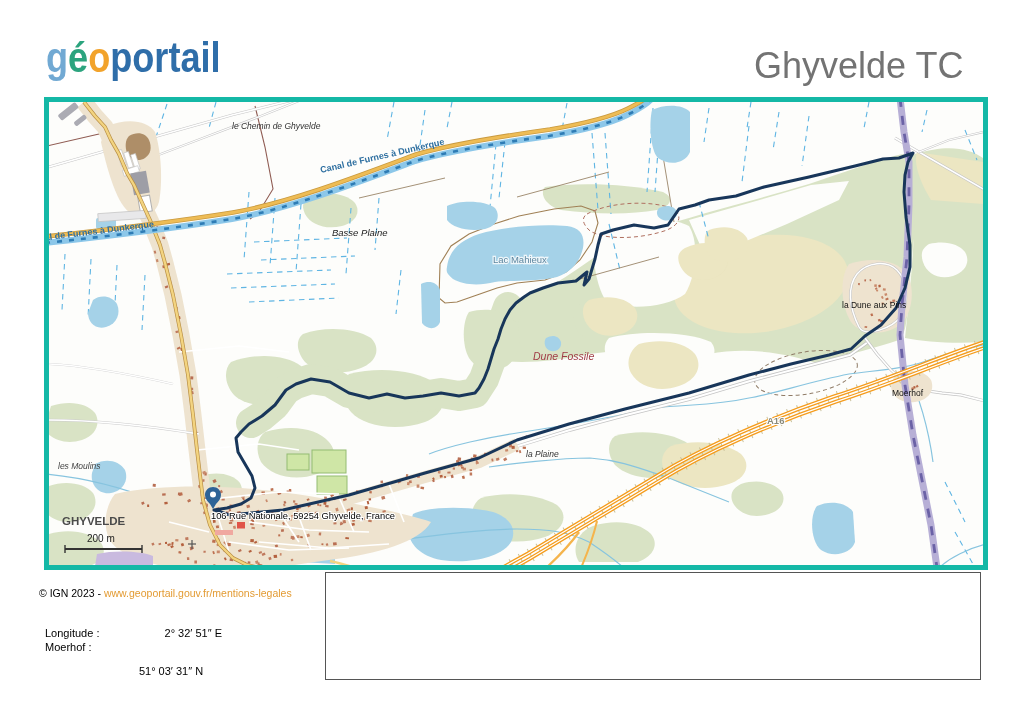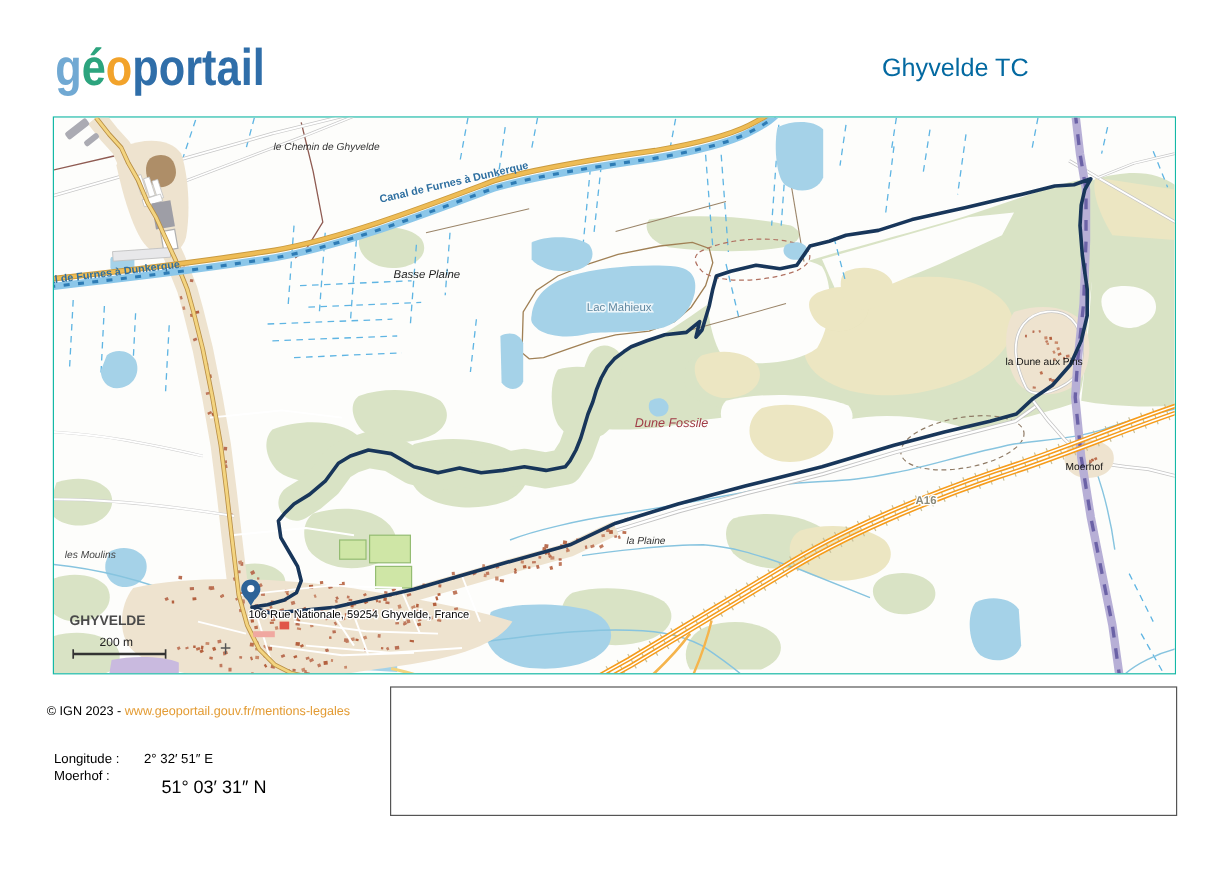--- a/index.html
+++ b/index.html
@@ -4,23 +4,23 @@
 <title>Ghyvelde TC</title>
 <style>
  html,body{margin:0;padding:0;background:#ffffff;width:1024px;height:725px;font-family:"Liberation Sans",sans-serif;position:relative;overflow:hidden}
  .abs{position:absolute}
 </style>
 </head>
 <body>
 
 <div class="abs" style="left:46px;top:33px;font-size:43px;font-weight:bold;transform:scale(0.84,1);transform-origin:0 0;white-space:nowrap"><span style="color:#71a9d3">g</span><span style="color:#2ca47e">é</span><span style="color:#f2a32b">o</span><span style="color:#2f6ea9">portail</span></div>
 
-<div class="abs" style="left:735px;top:45px;font-size:21px;color:#0369a1">Ghyvelde TC</div>
-
-<div class="abs" style="left:44px;top:97px;width:934px;height:463px;border:1px solid #14b8a6;overflow:hidden">
+<div class="abs" style="left:754px;top:45px;font-size:36px;color:#737373">Ghyvelde TC</div>
+
+<div class="abs" style="left:44px;top:97px;width:934px;height:463px;border:5px solid #14b8a6;overflow:hidden">
 
 <svg width="934" height="463" viewBox="0 0 934 463" style="display:block">
 
 <rect x="0" y="0" width="934" height="463" fill="#fdfdfb"></rect>
 
 <g fill="#d9e3c5" stroke="none">
  <path d="M430,240 C450,205 475,192 505,182 C535,165 560,140 600,128 C650,112 700,100 760,82 C820,62 856,48 866,52 C880,58 872,100 866,130 C858,180 862,230 850,238 C826,246 800,252 770,262 C740,252 700,244 660,252 C620,242 580,247 540,252 C505,260 470,262 445,258 C432,254 425,248 430,240 Z"></path>
  <path d="M866,52 C898,42 920,46 934,56 L934,240 C906,242 876,240 856,236 C862,180 868,120 866,52 Z"></path>
  <path d="M496,85 C530,80 580,82 614,90 C626,96 622,104 608,108 C580,113 545,112 512,108 C497,104 490,92 496,85 Z"></path>
  <path d="M533,200 C566,194 612,198 644,212 C654,226 646,238 618,242 C582,248 548,244 530,232 C522,218 524,206 533,200 Z"></path>
@@ -590,18 +590,18 @@
 <g>
  <path d="M164,385 C159.5,385 156,388.5 156,393 C156,396.5 158.5,399.5 161,402 L164,407 L167,402 C169.5,399.5 172,396.5 172,393 C172,388.5 168.5,385 164,385 Z" fill="#2d6397"></path>
  <circle cx="164" cy="392.5" r="3" fill="#ffffff"></circle>
 </g>
 </svg>
 </div>
 
 <div class="abs" style="left:39px;top:587px;font-size:10.5px;color:#000">© IGN 2023 - <span style="color:#e39b33">www.geoportail.gouv.fr/mentions-legales</span></div>
 
 <div class="abs" style="left:45px;top:627px;font-size:11px;color:#000">Longitude :</div>
-<div class="abs" style="left:120px;top:627px;width:102px;text-align:left;font-size:11px;color:#000">2° 32′ 51″ E</div>
+<div class="abs" style="left:120px;top:627px;width:102px;text-align:right;font-size:11px;color:#000">2° 32′ 51″ E</div>
 
 <div class="abs" style="left:45px;top:641px;font-size:11px;color:#000">Moerhof :</div>
-<div class="abs" style="left:120px;top:648px;width:102px;text-align:right;font-size:15px;color:#000">51° 03′ 31″ N</div>
+<div class="abs" style="left:120px;top:665px;width:102px;text-align:center;font-size:11px;color:#000">51° 03′ 31″ N</div>
 
 <div class="abs" style="left:325px;top:572px;width:654px;height:106px;border:1px solid #555"></div>
 
 </body></html>

